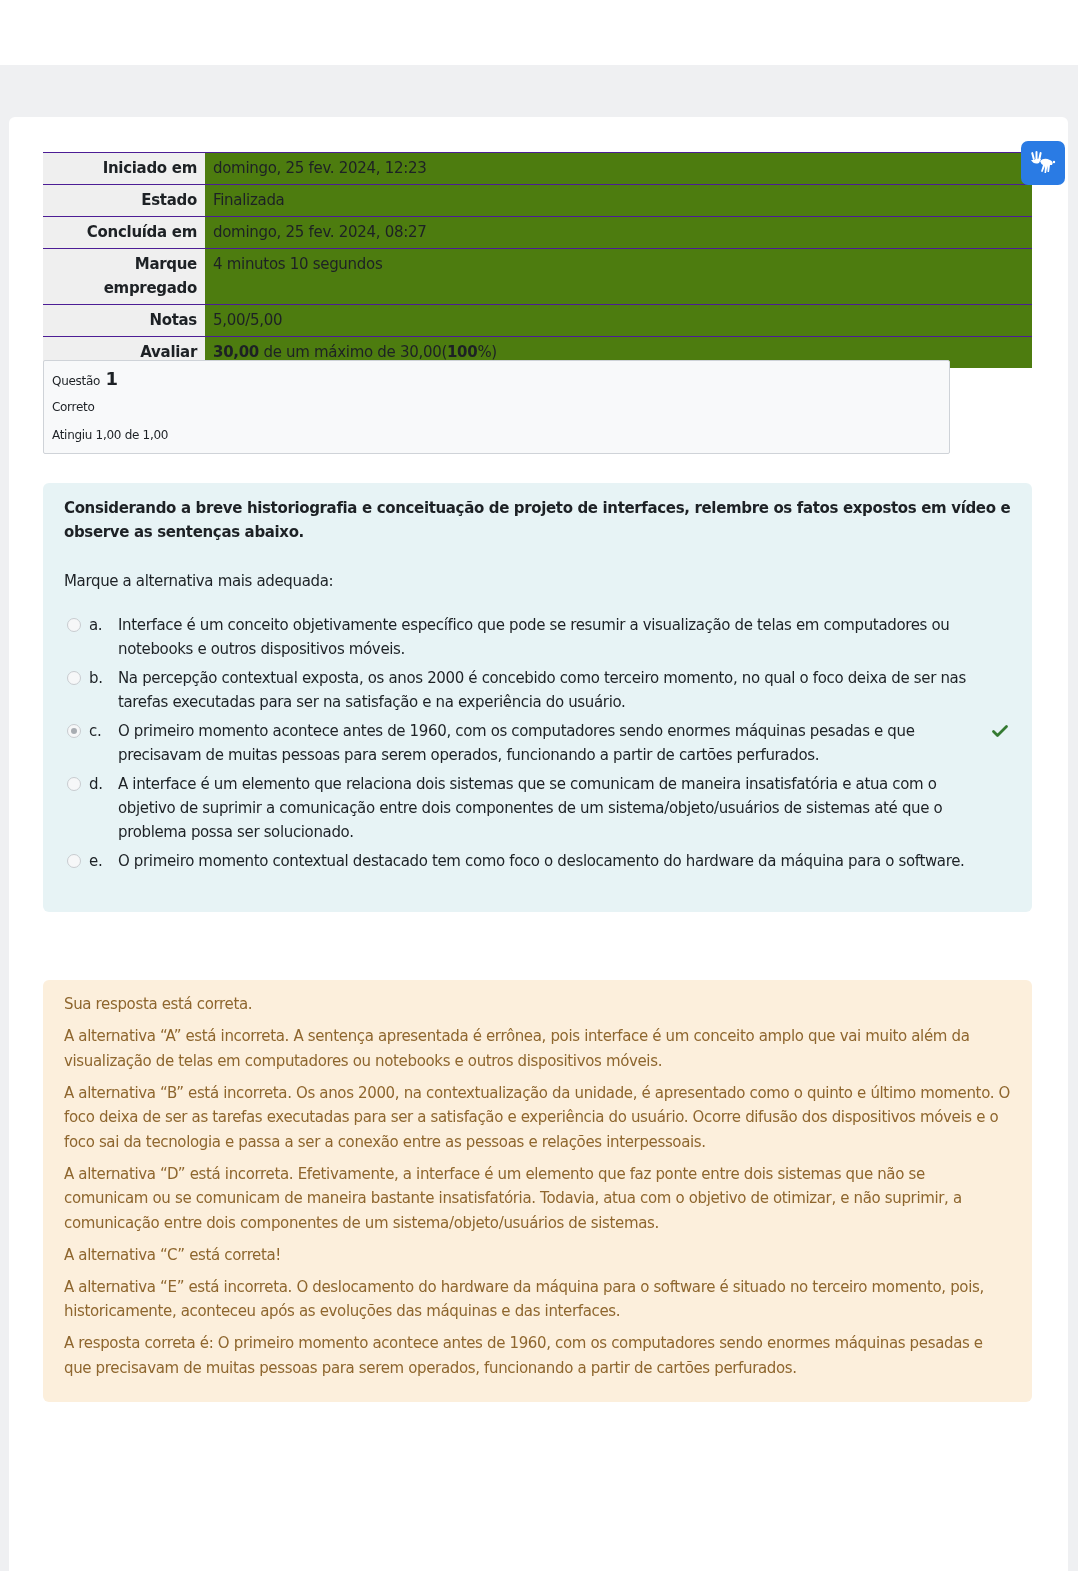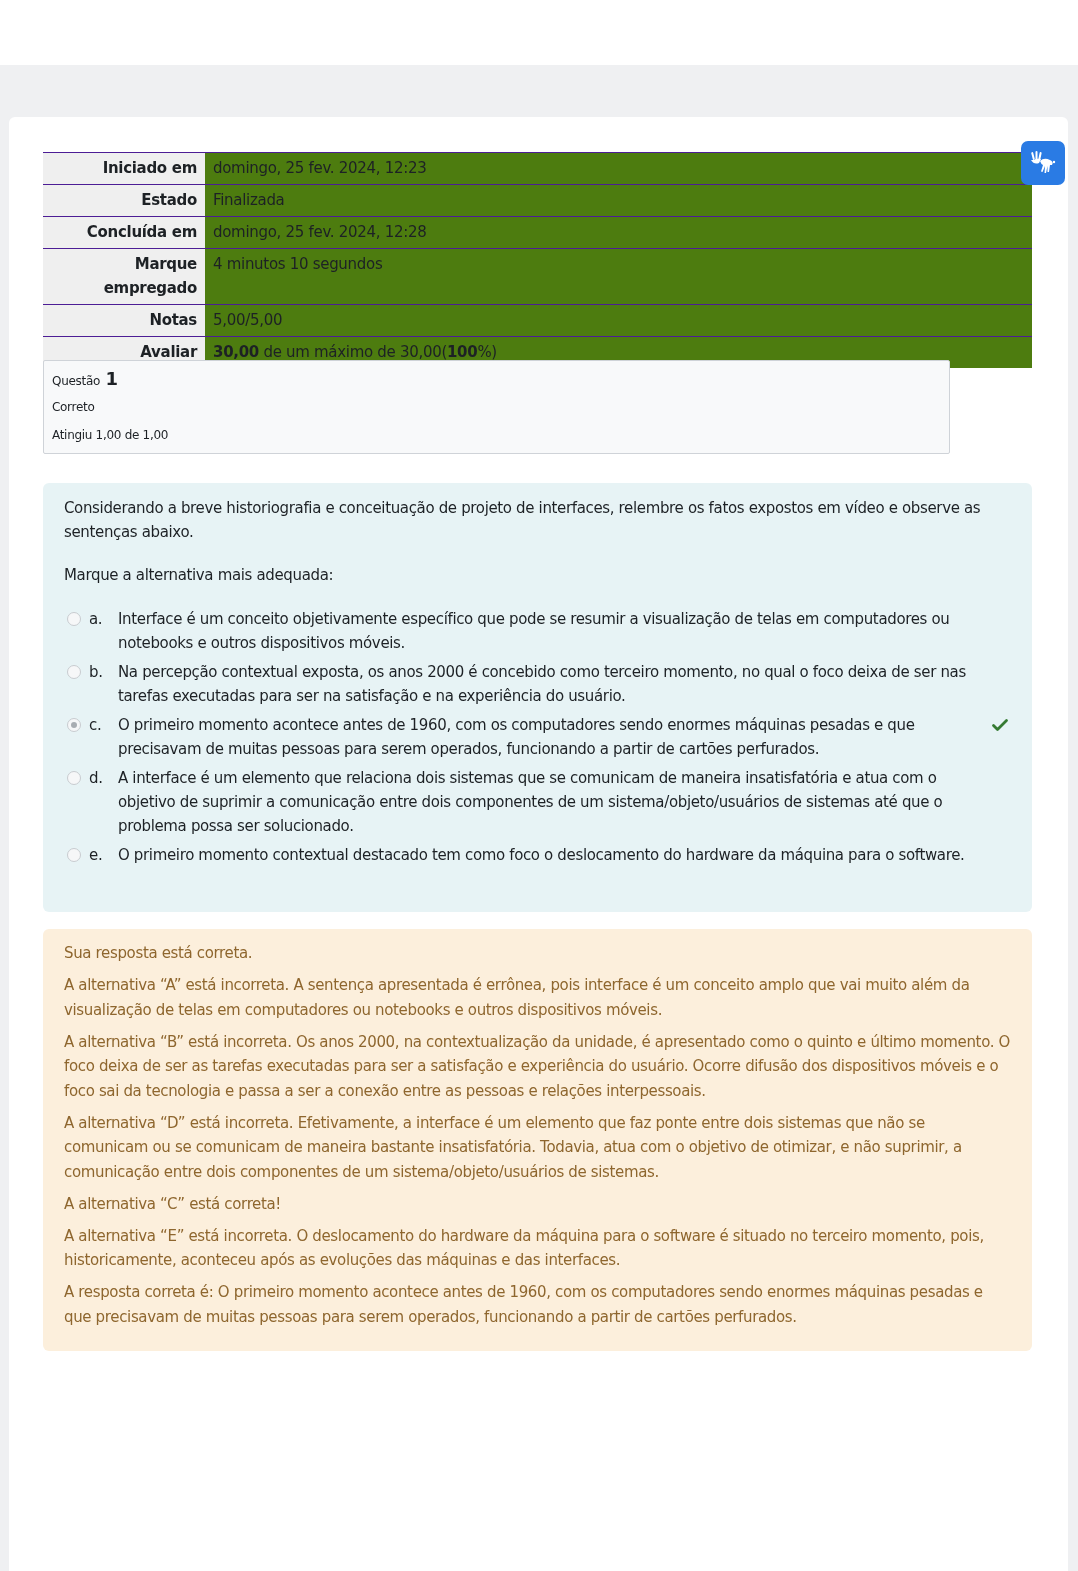--- a/index.html
+++ b/index.html
@@ -45,21 +45,21 @@
     }
     .qinfo .qno { line-height: 24px; }
     .qinfo .qno .num { font-size: 18px; font-weight: bold; margin-left: 2px; }
     .qinfo .row { line-height: 28px; }
     .formulation {
       position: absolute; left: 43px; top: 483px; width: 989px; height: 429px;
       background: #e7f3f5; border-radius: 6px; padding: 13px 21px;
       font-size: 15px; letter-spacing: -0.35px; color: #1d2125;
     }
     .formulation p { line-height: 24px; }
-    .formulation .p1 { margin-bottom: 19px; }
+    .formulation .p1 { margin-bottom: 25px; font-weight: bold; }
     .formulation .p2 { margin-bottom: 20px; }
     .formulation .prompt { margin-bottom: 5px; }
     .answer { list-style: none; }
     .answer li {
       display: flex; align-items: flex-start; line-height: 24px; margin-bottom: 5px;
       position: relative;
     }
     .radio {
       width: 14px; height: 14px; border-radius: 50%; border: 1px solid #c8ccd0;
       background: #f6f7f8; margin-top: 5px; margin-left: 3px; margin-right: 8px;
@@ -68,21 +68,21 @@
     .radio.checked::after {
       content: ""; position: absolute; left: 3px; top: 3px; width: 6px; height: 6px;
       border-radius: 50%; background: #a8adb2;
     }
     .letter { width: 29px; flex: 0 0 29px; }
     .opttext { flex: 1; padding-right: 28px; }
     .check {
       position: absolute; right: 2px; top: 3px; width: 18px; height: 18px;
     }
     .feedback {
-      position: absolute; left: 43px; top: 929px; width: 989px; height: 422px;
+      position: absolute; left: 43px; top: 980px; width: 989px; height: 422px;
       background: #fcefdc; border-radius: 6px; padding: 12px 21px;
       font-size: 15px; letter-spacing: -0.35px; color: #8e662e;
     }
     .feedback p { line-height: 24.5px; margin-bottom: 7.5px; }
   </style>
 </head>
 <body>
 
 <div class="topbar"></div>
 
@@ -106,21 +106,21 @@
     <tr>
       <th>Iniciado em</th>
       <td>domingo, 25 fev. 2024, 12:23</td>
     </tr>
     <tr>
       <th>Estado</th>
       <td>Finalizada</td>
     </tr>
     <tr>
       <th>Concluída em</th>
-      <td>domingo, 25 fev. 2024, 12:28</td>
+      <td>domingo, 25 fev. 2024, 08:27</td>
     </tr>
     <tr>
       <th>Marque empregado</th>
       <td>4 minutos 10 segundos</td>
     </tr>
     <tr>
       <th>Notas</th>
       <td>5,00/5,00</td>
     </tr>
     <tr>

